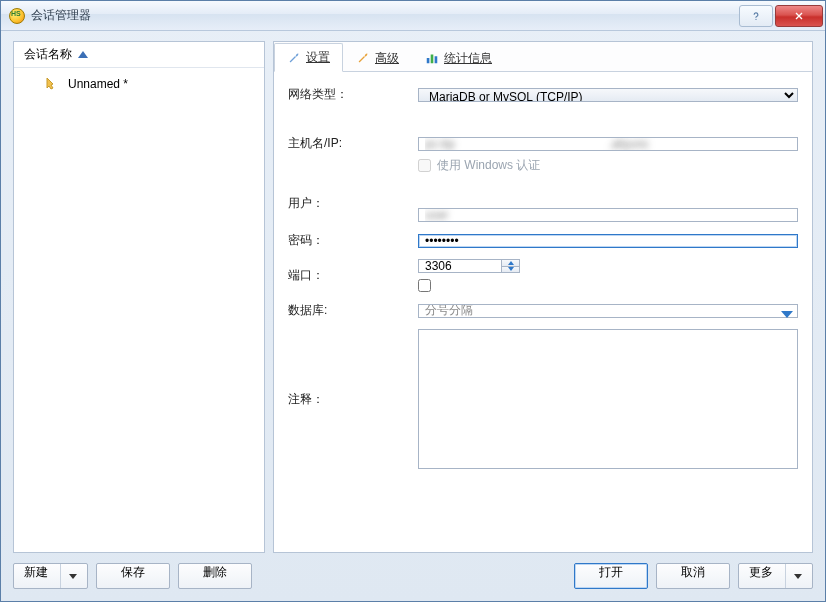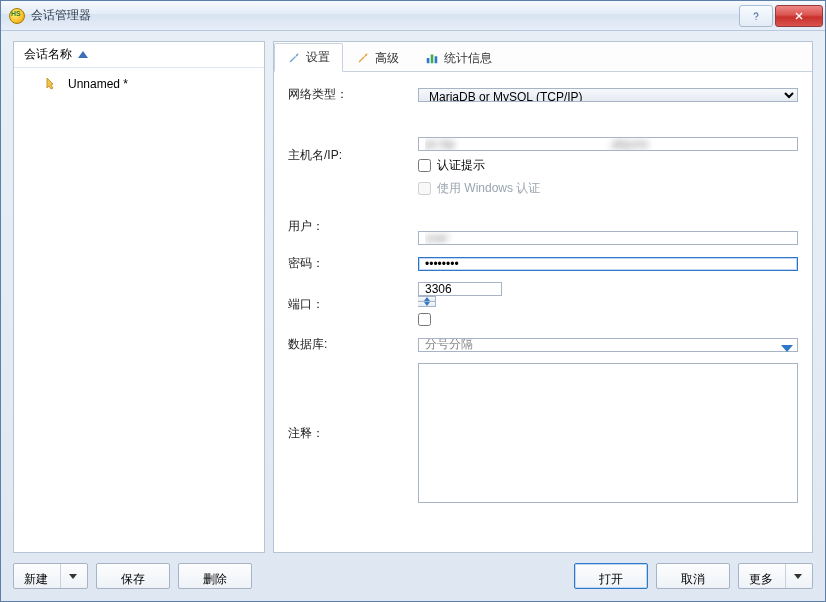--- a/index.html
+++ b/index.html
@@ -22,58 +22,58 @@
 
 .left { width: 252px; background: #fff; border: 1px solid #b6c4d6; display: flex; flex-direction: column; }
 .left-head { height: 26px; background: #fff; border-bottom: 1px solid #e0e6ee; display: flex; align-items: center; padding: 0 10px; gap: 6px; }
 .sortarrow { width: 0; height: 0; border-left: 5px solid transparent; border-right: 5px solid transparent; border-bottom: 7px solid #3b6fb6; }
 .session-list { flex: 1; padding-top: 4px; }
 .session-item { height: 24px; display: flex; align-items: center; padding: 0 26px 0 30px; gap: 8px; }
 .session-item svg { width: 16px; height: 16px; }
 
 .right { flex: 1; background: #fff; border: 1px solid #b6c4d6; display: flex; flex-direction: column; }
 .tabs { height: 30px; display: flex; border-bottom: 1px solid #c8d2df; background: #fdfdfe; }
-.tab { display: flex; align-items: center; gap: 5px; padding: 0 12px; border: 1px solid transparent; border-bottom: none; position: relative; top: 1px; color: #333; }
+.tab { display: flex; align-items: center; gap: 5px; padding: 0 12px; border: 1px solid transparent; border-bottom: none; position: relative; top: 1px; color: #333; text-decoration: underline; }
 .tab.active { background: #fff; border-color: #c8d2df; border-top: 1px solid #c8d2df; border-bottom: 1px solid #fff; border-radius: 2px 2px 0 0; }
 .tab svg { width: 14px; height: 14px; }
 
 .form { flex: 1; padding: 14px 14px 10px 14px; display: grid; grid-template-columns: 110px 1fr; grid-auto-rows: min-content; row-gap: 10px; column-gap: 20px; align-items: center; }
 .lbl { color: #222; }
 .field-stack { display: flex; flex-direction: column; gap: 6px; }
 
 select.combo, input.txt, .num-wrap input { height: 14px; border: 1px solid #a7b4c6; background: #fff; padding: 0 6px; font-size: 12px; }
 select.combo { width: 100%; background: linear-gradient(#f6f8fb, #e5ebf3); }
 input.txt { width: 100%; }
 input.txt.blur { color: transparent; text-shadow: 0 0 6px rgba(0,0,0,0.5); margin-top: 24px; }
 input.txt.focus { border: 1px solid #2f78c9; box-shadow: inset 0 0 0 1px #bcd6f3; }
 input.txt.placeholder { color: #888; }
 
 .chk-row { display: flex; align-items: center; gap: 6px; }
 .chk-row input[type=checkbox] { width: 13px; height: 13px; }
 .chk-row.disabled { color: #9aa4b0; }
 
-.num-wrap { display: flex; flex-direction: column; }
+.num-wrap { display: flex; }
 .num-wrap input { width: 84px; }
 .spinner { width: 18px; display: flex; flex-direction: column; border: 1px solid #a7b4c6; border-left: none; }
 .spinner div { flex: 1; background: linear-gradient(#f6f8fb, #e5ebf3); display: flex; align-items: center; justify-content: center; }
 .spinner div:first-child { border-bottom: 1px solid #a7b4c6; }
 .spin-arrow-up { width: 0; height: 0; border-left: 3px solid transparent; border-right: 3px solid transparent; border-bottom: 4px solid #4a6; border-bottom-color: #2f78c9; }
 .spin-arrow-dn { width: 0; height: 0; border-left: 3px solid transparent; border-right: 3px solid transparent; border-top: 4px solid #2f78c9; }
 
 .db-wrap { position: relative; display:flex; }
 .db-wrap input { width: 100%; color:#888; }
 .db-drop { position: absolute; right: 4px; top: 4px; width: 14px; height: 14px; display:flex; align-items:center; justify-content:center; }
 .db-drop .tri { width:0;height:0;border-left:6px solid transparent;border-right:6px solid transparent;border-top:7px solid #2f78c9; }
 
 .note-row { align-items: start; }
 textarea.notes { width: 100%; height: 140px; border: 1px solid #a7b4c6; resize: none; overflow-y: scroll; font-family: inherit; font-size:12px; padding:4px; }
 
 .bottombar { height: 30px; display:flex; align-items:center; gap:8px; }
 .bottombar .spacer { flex:1; }
-.btn { height: 26px; min-width: 74px; padding: 0 10px; background: linear-gradient(#fdfdfe, #eef2f7); border: 1px solid #a7b4c6; border-radius: 2px; display:flex; align-items:flex-end; justify-content:center; gap:6px; position:relative; }
+.btn { height: 26px; min-width: 74px; padding: 0 10px; background: linear-gradient(#fdfdfe, #eef2f7); border: 1px solid #a7b4c6; border-radius: 2px; display:flex; align-items:flex-start; justify-content:center; gap:6px; position:relative; }
 .btn.default { border-color:#2f78c9; box-shadow: 0 0 0 1px #bcd6f3 inset; }
 .btn .dd { margin-left:2px; width:0;height:0;border-left:4px solid transparent;border-right:4px solid transparent;border-top:5px solid #333; }
 .btn.split { padding-right:4px; }
 .btn.split .dd-seg { border-left:1px solid #c8d2df; height:100%; display:flex; align-items:center; padding:0 6px; margin-left:6px; }
 </style>
 </head>
 <body>
 
 <div class="window">
 
@@ -140,24 +140,20 @@
         <div class="form">
 
           <div class="lbl">网络类型：</div>
           <select class="combo">
             <option>MariaDB or MySQL (TCP/IP)</option>
           </select>
 
           <div class="lbl">主机名/IP:</div>
           <div class="field-stack">
             <input class="txt blur" value="pc-bp                                              .aliyunc" style="">
-            <label class="chk-row">
-              <input type="checkbox" style="">
-              <span>认证提示</span>
-            </label>
             <label class="chk-row disabled">
               <input type="checkbox" disabled="" style="">
               <span>使用 Windows 认证</span>
             </label>
           </div>
 
           <div class="lbl">用户：</div>
           <input class="txt blur" value="user" style="">
 
           <div class="lbl">密码：</div>

